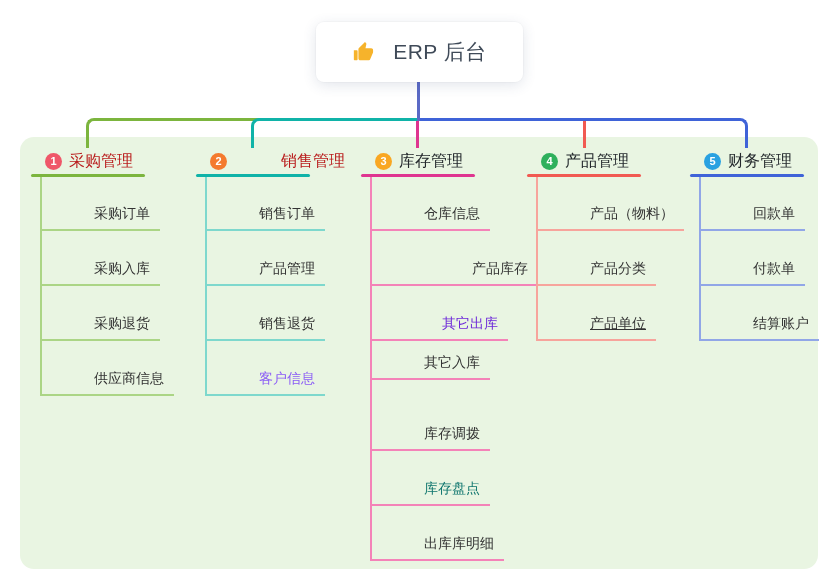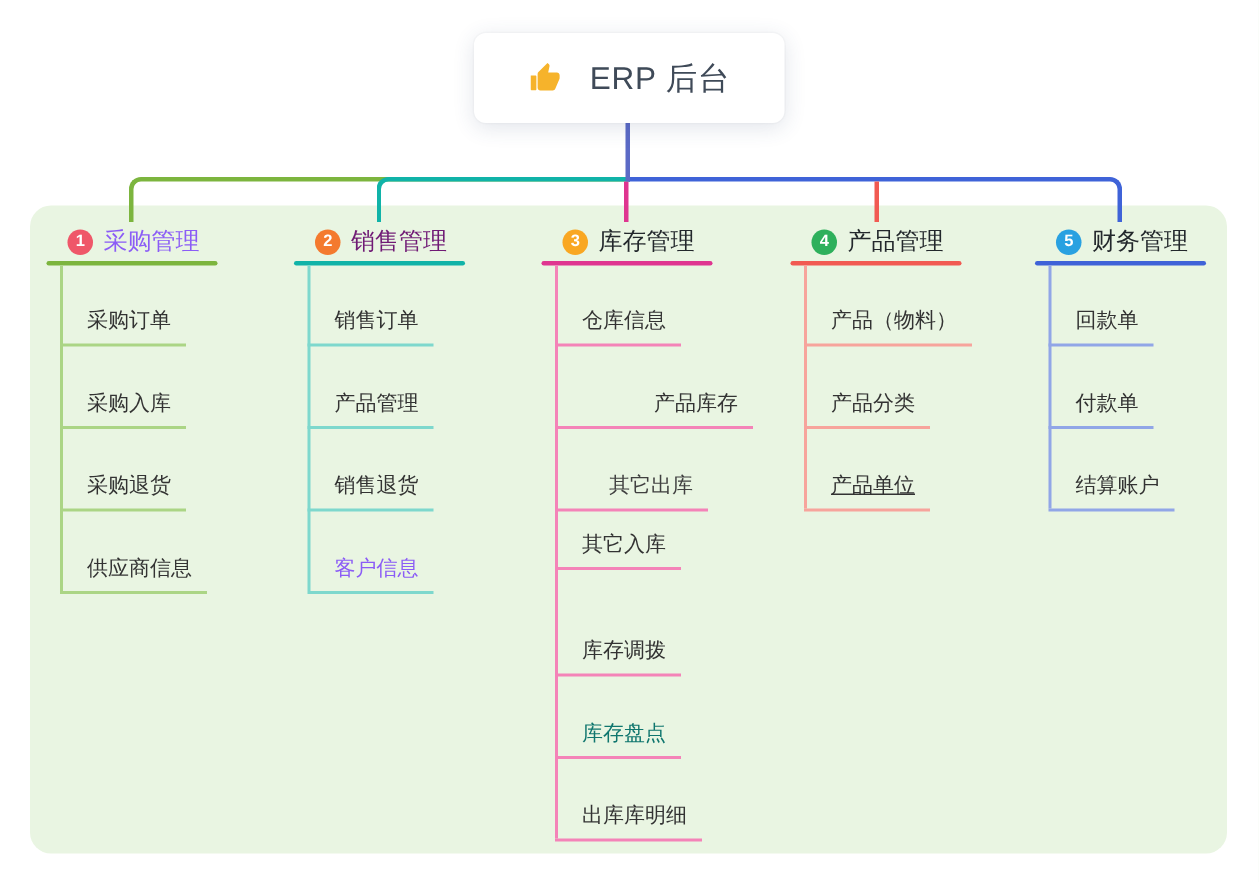--- a/index.html
+++ b/index.html
@@ -20,21 +20,21 @@
 
   .branch-header{position:absolute;display:flex;align-items:center;gap:7px;height:20px;}
   .badge{width:17px;height:17px;border-radius:50%;color:#fff;font-size:11px;font-weight:bold;
          display:flex;align-items:center;justify-content:center;line-height:1;flex:0 0 auto;}
   .branch-title{font-size:16px;font-weight:500;white-space:nowrap;}
 
   .underline{position:absolute;height:3px;border-radius:2px;}
   .spine{position:absolute;width:2px;}
 
   .child{position:absolute;display:flex;align-items:flex-end;width:max-content;}
-  .child span{font-size:14px;padding:0 10px 6px 18px;white-space:nowrap;}
+  .child span{font-size:14px;padding:0 10px 6px 18px;white-space:nowrap;margin-left:36px;}
 </style>
 </head>
 <body>
 
 <div id="canvas">
   <div class="panel" id="panel" style="background: rgb(233, 245, 226);"></div>
 
   <div id="connectors">
       <div class="connector" style="left: 86px; top: 118px; width: 334px; height: 30px; border-top: 3px solid rgb(124, 181, 62); border-left: 3px solid rgb(124, 181, 62); border-top-left-radius: 8px;"></div>
       <div class="connector" style="left: 251px; top: 118px; width: 169px; height: 30px; border-top: 3px solid rgb(16, 179, 168); border-left: 3px solid rgb(16, 179, 168); border-top-left-radius: 8px;"></div>
@@ -47,39 +47,39 @@
   <div class="root-card">
     <svg class="root-icon" viewBox="0 0 24 24" id="thumb-svg" style="fill: rgb(246, 179, 43);">
       <path d="M2 10.2h3.4c.4 0 .7.3.7.7v9.3c0 .4-.3.7-.7.7H2.7c-.4 0-.7-.3-.7-.7v-10zM23 10c0-1.1-.9-2-2-2h-6.31l.95-4.57.03-.32c0-.41-.17-.79-.44-1.06L14.17 1 7.59 7.59C7.22 7.95 7 8.45 7 9v10c0 1.1.9 2 2 2h9c.83 0 1.54-.5 1.84-1.22l3.02-7.05c.09-.23.14-.47.14-.73v-2z"></path>
     </svg>
     <span class="root-label" style="color: rgb(63, 74, 88);">ERP 后台</span>
   </div>
 
   <div id="branches">
       <div class="branch-header" style="left: 45px; top: 151px;">
         <span class="badge" style="background: rgb(239, 87, 105);">1</span>
-        <span class="branch-title" style="color: #8b5cf6;">采购管理</span>
+        <span class="branch-title" style="color: #b91c1c;">采购管理</span>
       </div>
       <div class="underline" style="left: 31px; top: 174px; width: 114px; background: rgb(124, 181, 62);"></div>
       <div class="spine" style="left: 40px; top: 177px; height: 217px; background: rgb(171, 213, 133);"></div>
       <div class="child" style="left: 40px; top: 197px; height: 32px; border-bottom: 2px solid rgb(171, 213, 133);">
         <span style="color: rgb(51, 51, 51);">采购订单</span>
       </div>
       <div class="child" style="left: 40px; top: 252px; height: 32px; border-bottom: 2px solid rgb(171, 213, 133);">
         <span style="color: rgb(51, 51, 51);">采购入库</span>
       </div>
       <div class="child" style="left: 40px; top: 307px; height: 32px; border-bottom: 2px solid rgb(171, 213, 133);">
         <span style="color: rgb(51, 51, 51);">采购退货</span>
       </div>
       <div class="child" style="left: 40px; top: 362px; height: 32px; border-bottom: 2px solid rgb(171, 213, 133);">
         <span style="color: rgb(51, 51, 51);">供应商信息</span>
       </div>
       <div class="branch-header" style="left: 210px; top: 151px;">
         <span class="badge" style="background: rgb(244, 122, 46);">2</span>
-        <span class="branch-title" style="color: #701a75;">销售管理</span>
+        <span class="branch-title" style="color: #b91c1c; margin-left: 47px;">销售管理</span>
       </div>
       <div class="underline" style="left: 196px; top: 174px; width: 114px; background: rgb(16, 179, 168);"></div>
       <div class="spine" style="left: 205px; top: 177px; height: 217px; background: rgb(126, 216, 205);"></div>
       <div class="child" style="left: 205px; top: 197px; height: 32px; border-bottom: 2px solid rgb(126, 216, 205);">
         <span style="color: rgb(51, 51, 51);">销售订单</span>
       </div>
       <div class="child" style="left: 205px; top: 252px; height: 32px; border-bottom: 2px solid rgb(126, 216, 205);">
         <span style="color: rgb(51, 51, 51);">产品管理</span>
       </div>
       <div class="child" style="left: 205px; top: 307px; height: 32px; border-bottom: 2px solid rgb(126, 216, 205);">
@@ -94,21 +94,21 @@
       </div>
       <div class="underline" style="left: 361px; top: 174px; width: 114px; background: rgb(223, 53, 144);"></div>
       <div class="spine" style="left: 370px; top: 177px; height: 382px; background: rgb(244, 131, 184);"></div>
       <div class="child" style="left: 370px; top: 197px; height: 32px; border-bottom: 2px solid rgb(244, 131, 184);">
         <span style="color: rgb(51, 51, 51);">仓库信息</span>
       </div>
       <div class="child" style="left: 370px; top: 252px; height: 32px; border-bottom: 2px solid rgb(244, 131, 184); padding-left: 48px;">
         <span style="color: rgb(51, 51, 51);">产品库存</span>
       </div>
       <div class="child" style="left: 370px; top: 307px; height: 32px; border-bottom: 2px solid rgb(244, 131, 184);">
-        <span style="color: #404040; padding-left: 36px;">其它出库</span>
+        <span style="color: #6d28d9; padding-left: 36px;">其它出库</span>
       </div>
       <div class="child" style="left: 370px; top: 346px; height: 32px; border-bottom: 2px solid rgb(244, 131, 184); text-align: right;">
         <span style="color: rgb(51, 51, 51);">其它入库</span>
       </div>
       <div class="child" style="left: 370px; top: 417px; height: 32px; border-bottom: 2px solid rgb(244, 131, 184);">
         <span style="color: rgb(51, 51, 51);">库存调拨</span>
       </div>
       <div class="child" style="left: 370px; top: 472px; height: 32px; border-bottom: 2px solid rgb(244, 131, 184);">
         <span style="color: #0f766e;">库存盘点</span>
       </div>

